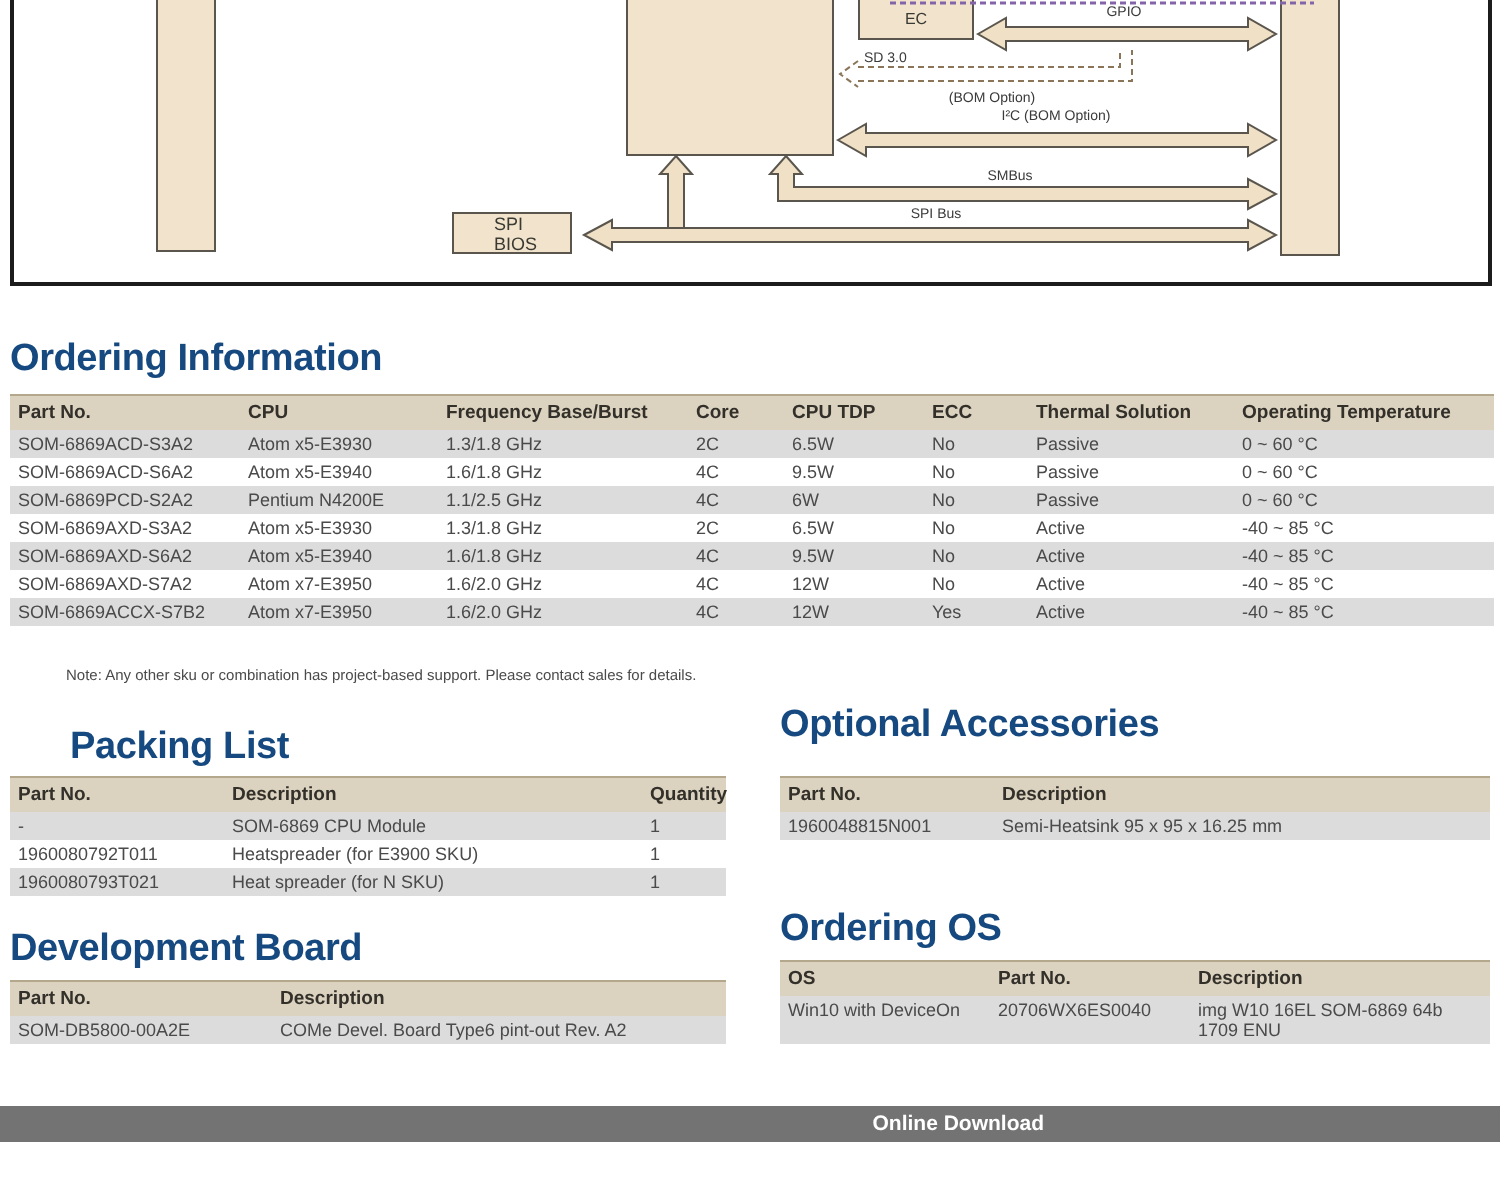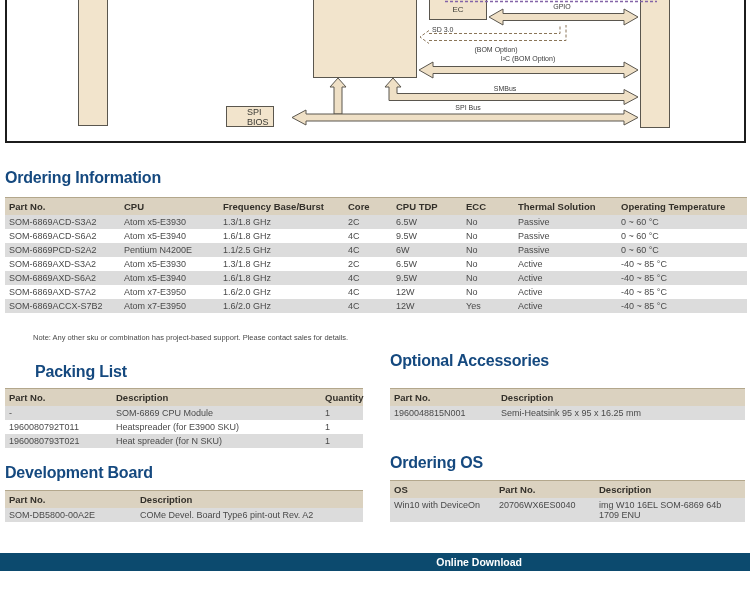--- a/index.html
+++ b/index.html
@@ -7,52 +7,52 @@
               font-family:"Liberation Sans", sans-serif; }
   
   #diagram { position:absolute; left:0; top:0; width:750px; height:143px; }
   .frame { position:absolute; left:5px; top:-5px; width:741px; height:148px;
            border:2px solid #1c1c1c; }
   .dbox { position:absolute; background:#f2e4cc; border:1px solid #5a564e;
           color:#3a3a34; display:flex; align-items:center; justify-content:center; }
   .dlabel { position:absolute; font-size:7px; color:#3a3a3a; line-height:7px; white-space:nowrap; }
   .ctr { text-align:center; }
   
-  .section-title { position:absolute; font-size:16px; font-weight:bold;
+  .section-title { position:absolute; font-size:19px; font-weight:bold;
                    color:#15497f; letter-spacing:-0.2px; }
   
   table { position:absolute; border-collapse:collapse; table-layout:fixed;
           font-size:9px; color:#4a4a4a; }
   th { background:#dbd2c0; border-top:1px solid #b3a78c; color:#33302a;
        font-weight:bold; text-align:left; padding:3px 4px; font-size:9.5px; }
   td { padding:2px 4px; vertical-align:top; }
   tbody tr:nth-child(odd) { background:#dcdcdc; }
   .note { position:absolute; font-size:7.5px; color:#4a4a4a;padding-left:28px; }
   
   #footer { position:absolute; left:0; top:553px; width:750px; height:18px;
-            background:#0c4a6e; }
+            background:#737373; }
   #footer .dl-label { position:absolute; right:228px; top:0; height:18px;
             line-height:18px; color:#fff; font-weight:bold; font-size:10.5px; }
   #footer .url-box { position:absolute; left:525px; top:2px; width:185px; height:14px;
             background:#fff; border:1px solid #ffffff; color:#1e3c6d; font-size:9px;
             line-height:12px; padding-left:4px; }
 </style>
 </head>
 <body>
 
 <div id="diagram">
   <div class="frame"></div>
 
   <div class="dbox" style="left:78px; top:-2px; width:30px; height:128px;"></div>
   <div class="dbox" style="left:313px; top:-2px; width:104px; height:80px;"></div>
   <div class="dbox" style="left:429px; top:-2px; width:58px; height:22px; font-size:8px;">
     <span>EC</span>
   </div>
   <div class="dbox" style="left:640px; top:-2px; width:30px; height:130px;"></div>
-  <div class="dbox" style="left:226px; top:106px; width:48px; height:21px; font-size:9px;padding-left:20px;">
+  <div class="dbox" style="left:226px; top:106px; width:60px; height:21px; font-size:9px;padding-left:20px;">
     <span>SPI BIOS</span>
   </div>
 
   <svg width="750" height="143" style="position:absolute; left:0; top:0;">
 
     <path d="M445,1.5 H657" stroke="#8464a8" stroke-width="1.5" stroke-dasharray="3,2" fill="none"></path>
 
     <path d="M489,17 L503,9 L503,13.5 L624,13.5 L624,9 L638,17 L624,25 L624,20.5 L503,20.5 L503,25 Z" fill="#efe0c6" stroke="#5a564e" stroke-width="1"></path>
 
     <path d="M429,30.5 L420,37 L429,43.5" fill="none" stroke="#8a7558" stroke-width="1" stroke-dasharray="3,2"></path>

